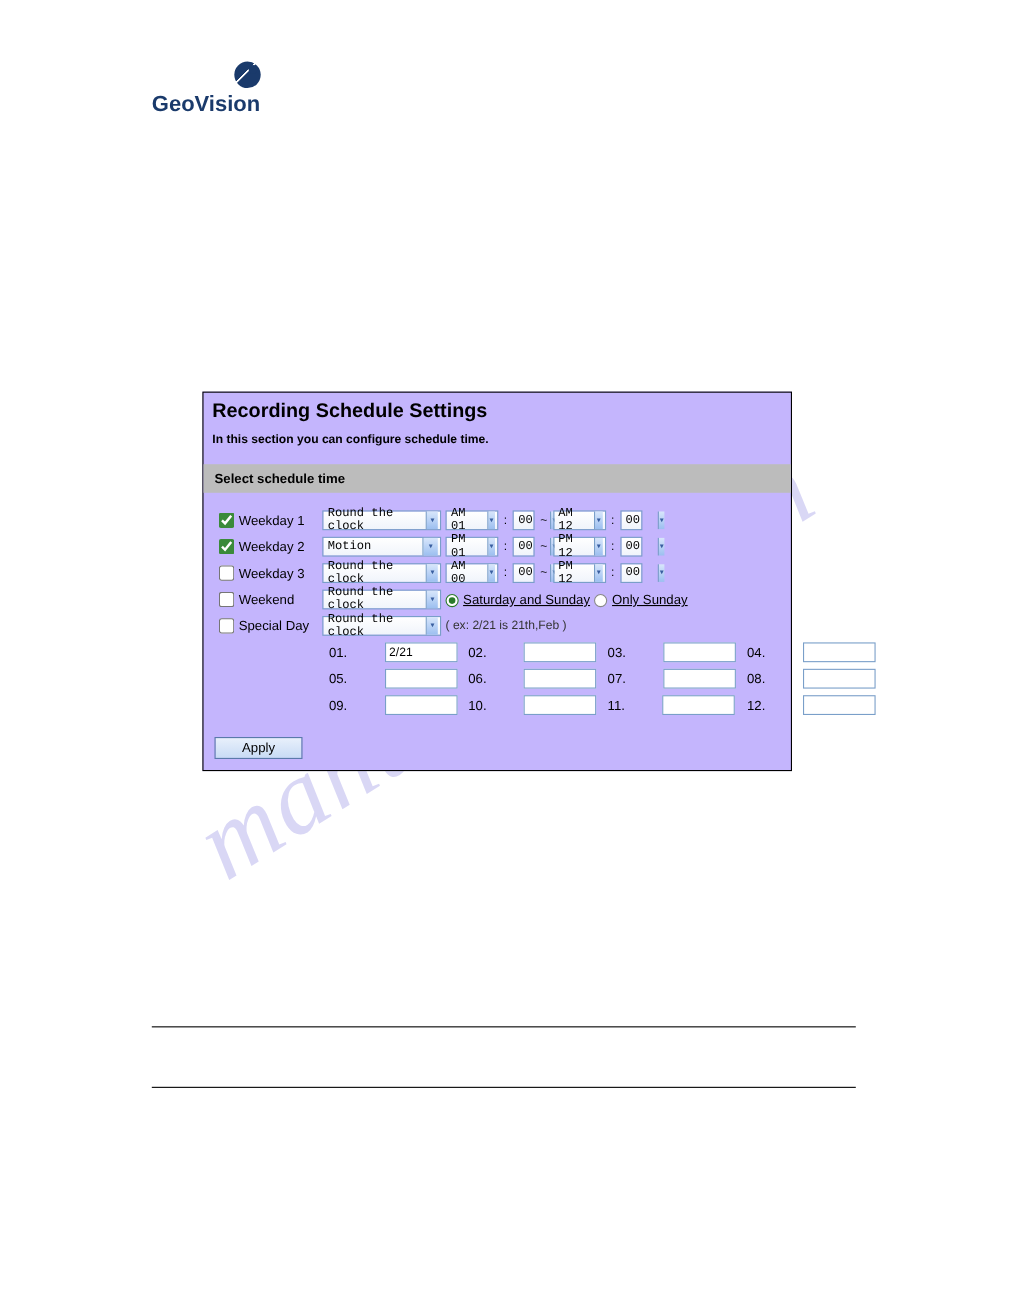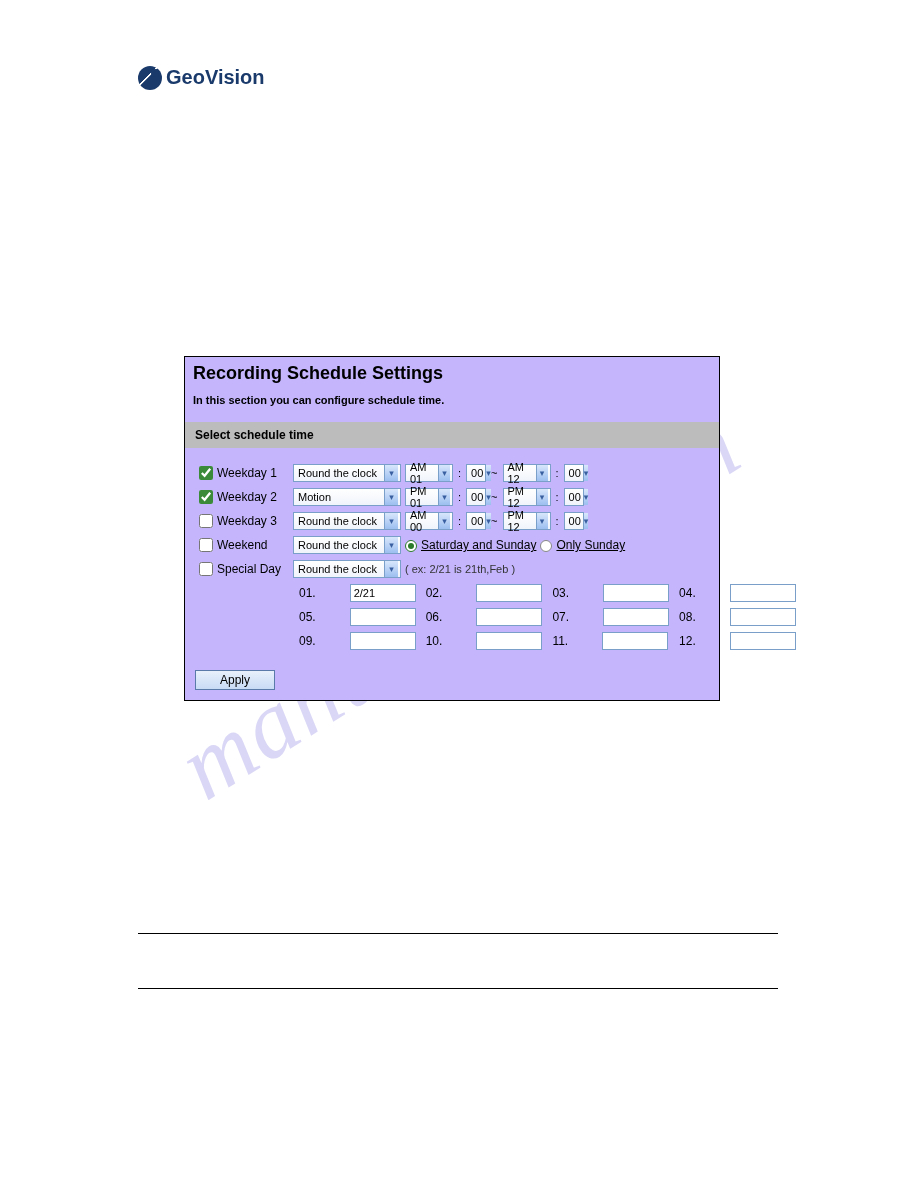--- a/index.html
+++ b/index.html
@@ -8,25 +8,26 @@
   font-family: Arial, Helvetica, sans-serif;
   font-size: 12px;
   color: #000;
   position: relative;
   width: 918px;
   height: 1188px;
   overflow: hidden;
 }
 .logo {
   position: absolute;
-  top: 66px;
+  top: 56px;
   left: 138px;
   display: flex;
-  align-items: flex-start;
+  align-items: flex-end;
   gap: 4px;
+  flex-direction: column;
 }
 .logo-mark {
   width: 24px;
   height: 24px;
   border-radius: 50%;
   background: linear-gradient(135deg, #1a3a6b 40%, #fff 41%, #fff 45%, #1a3a6b 46%);
   position: relative;
 }
 .logo-mark::after {
   content: "";
@@ -72,21 +73,22 @@
 }
 .row-label { width: 72px; font-size: 12px; }
 .faux-select {
   display: inline-flex;
   align-items: center;
   border: 1px solid #7a9fc9;
   background: linear-gradient(#fff, #f0f4fb);
   height: 18px;
   font-size: 11px;
   padding: 0 2px 0 4px;
-  gap: 2px;
+  gap: 16px;
+  font-family: Liberation Mono, monospace;
 }
 .faux-select .dd {
   background: linear-gradient(#d8e6fb, #9cbff0);
   border-left: 1px solid #7a9fc9;
   width: 14px; height: 16px;
   display: flex; align-items: center; justify-content: center;
   color: #3a5fa0;
   font-size: 9px;
 }
 .sel-mode { width: 108px; justify-content: space-between; }

